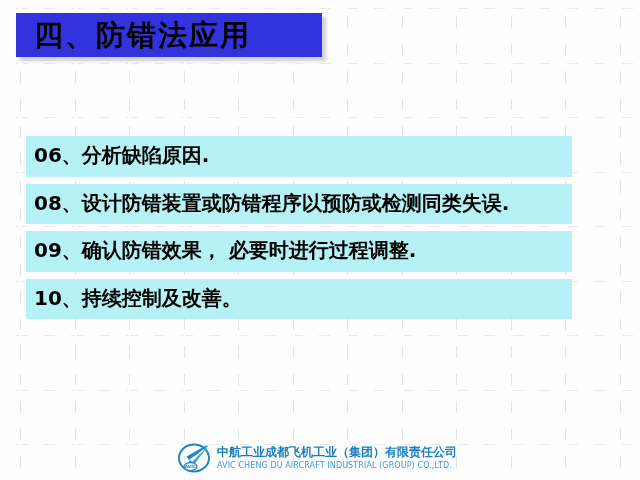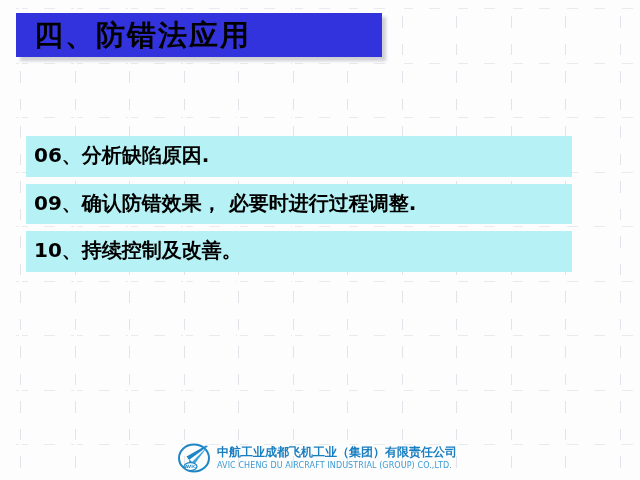--- a/index.html
+++ b/index.html
@@ -81,21 +81,21 @@
         #000 0px, #000 3px, rgba(0,0,0,0) 3px, rgba(0,0,0,0) 54.5px);
     -webkit-mask-position: 0 7px;
     mask-position: 0 7px;
   }
 
   
   #title-box {
     position: absolute;
     left: 16px;
     top: 13px;
-    width: 366px;
+    width: 306px;
     height: 44px;
     background: #3333dd;
     box-shadow: 4px 4px 3px rgba(120,120,140,0.35);
     display: flex;
     align-items: center;
     z-index: 5;
   }
   #title-text {
     font-size: 29px;
     font-weight: bold;
@@ -191,20 +191,21 @@
   <div id="grid-dash-mask"></div>
   <div id="grid-dash-mask-h"></div>
 
   <div id="title-box">
     <div id="title-text">四、防错法应用</div>
   </div>
 
 
   <div id="steps">
     <div class="step-row">06、分析缺陷原因.</div>
+    <div class="step-row">08、设计防错装置或防错程序以预防或检测同类失误.</div>
     <div class="step-row">09、确认防错效果，  必要时进行过程调整.</div>
     <div class="step-row">10、持续控制及改善。</div>
   </div>
 
   <div id="footer">
     <svg id="logo-mark" viewBox="0 0 68 60">
       <ellipse cx="32" cy="30" rx="30" ry="27" fill="none" stroke="#1f86c6" stroke-width="4"></ellipse>
       <path d="M60 6 L22 34 L17 27 L56 5 Z" fill="#1f86c6"></path>
       <path d="M60 6 L27 39 L34 41 L60 6 Z" fill="#3ea4dd"></path>
       <path d="M23 33 L21 47 L30 40 Z" fill="#1f86c6"></path>

